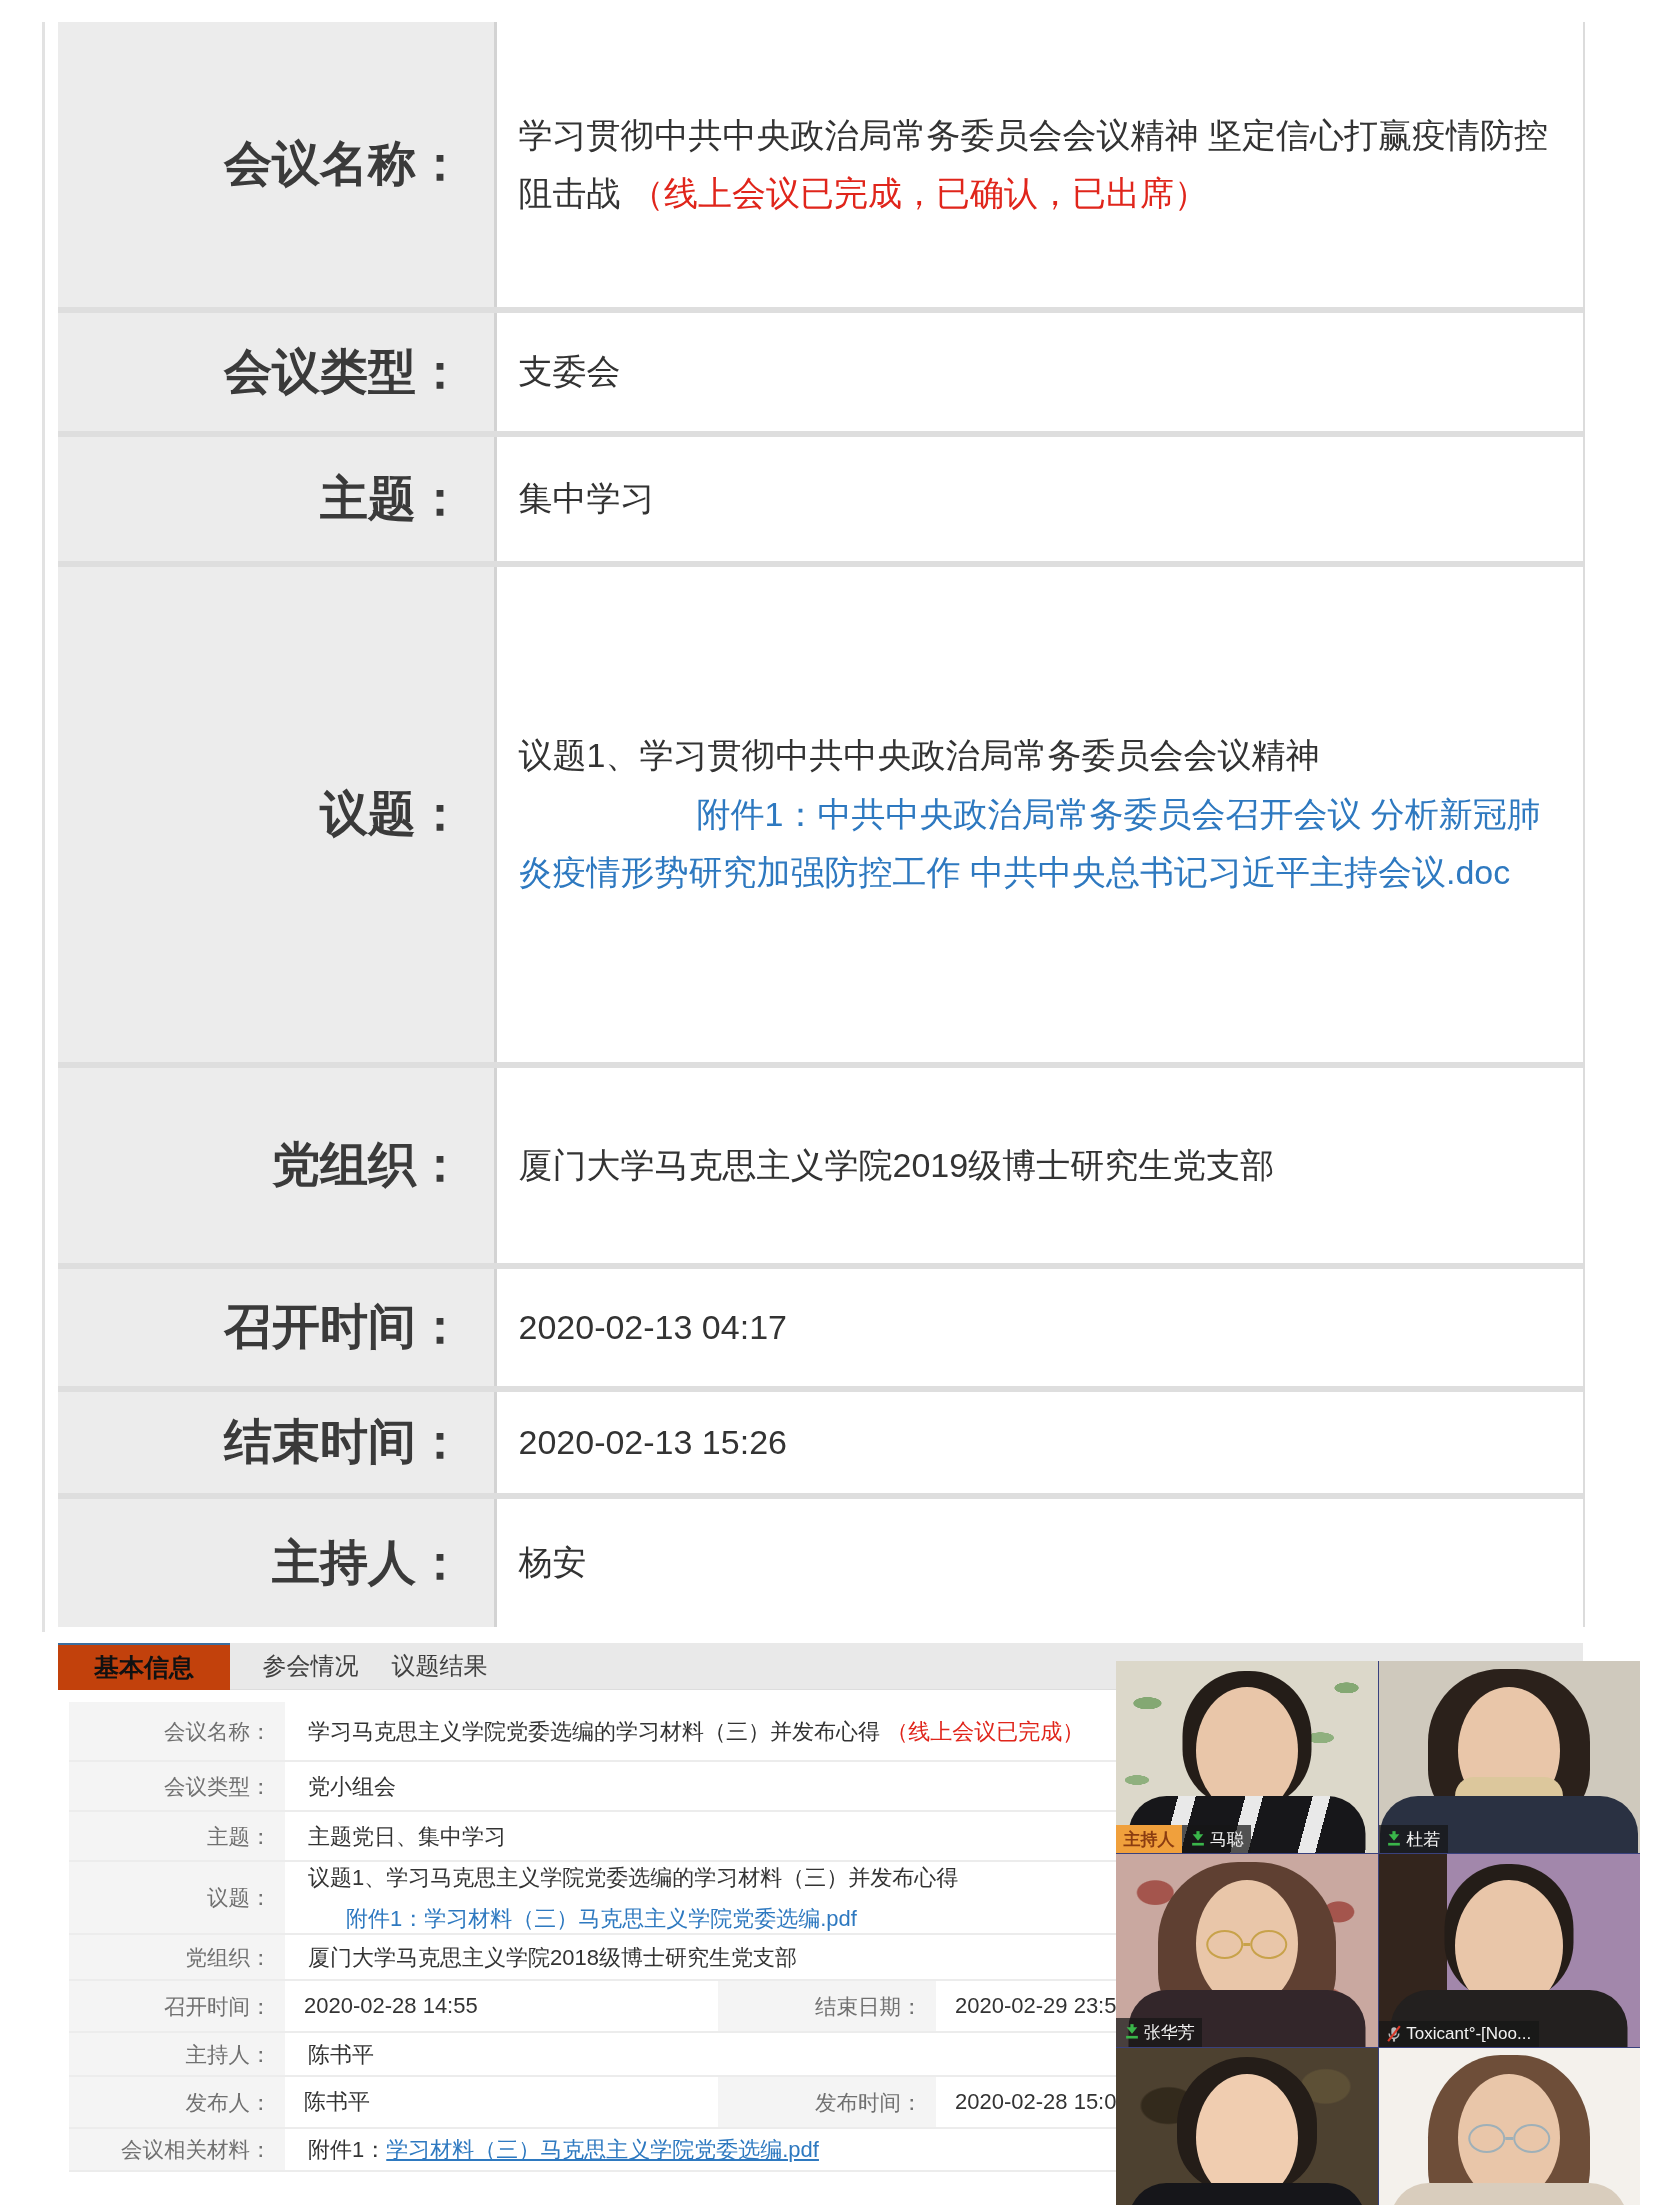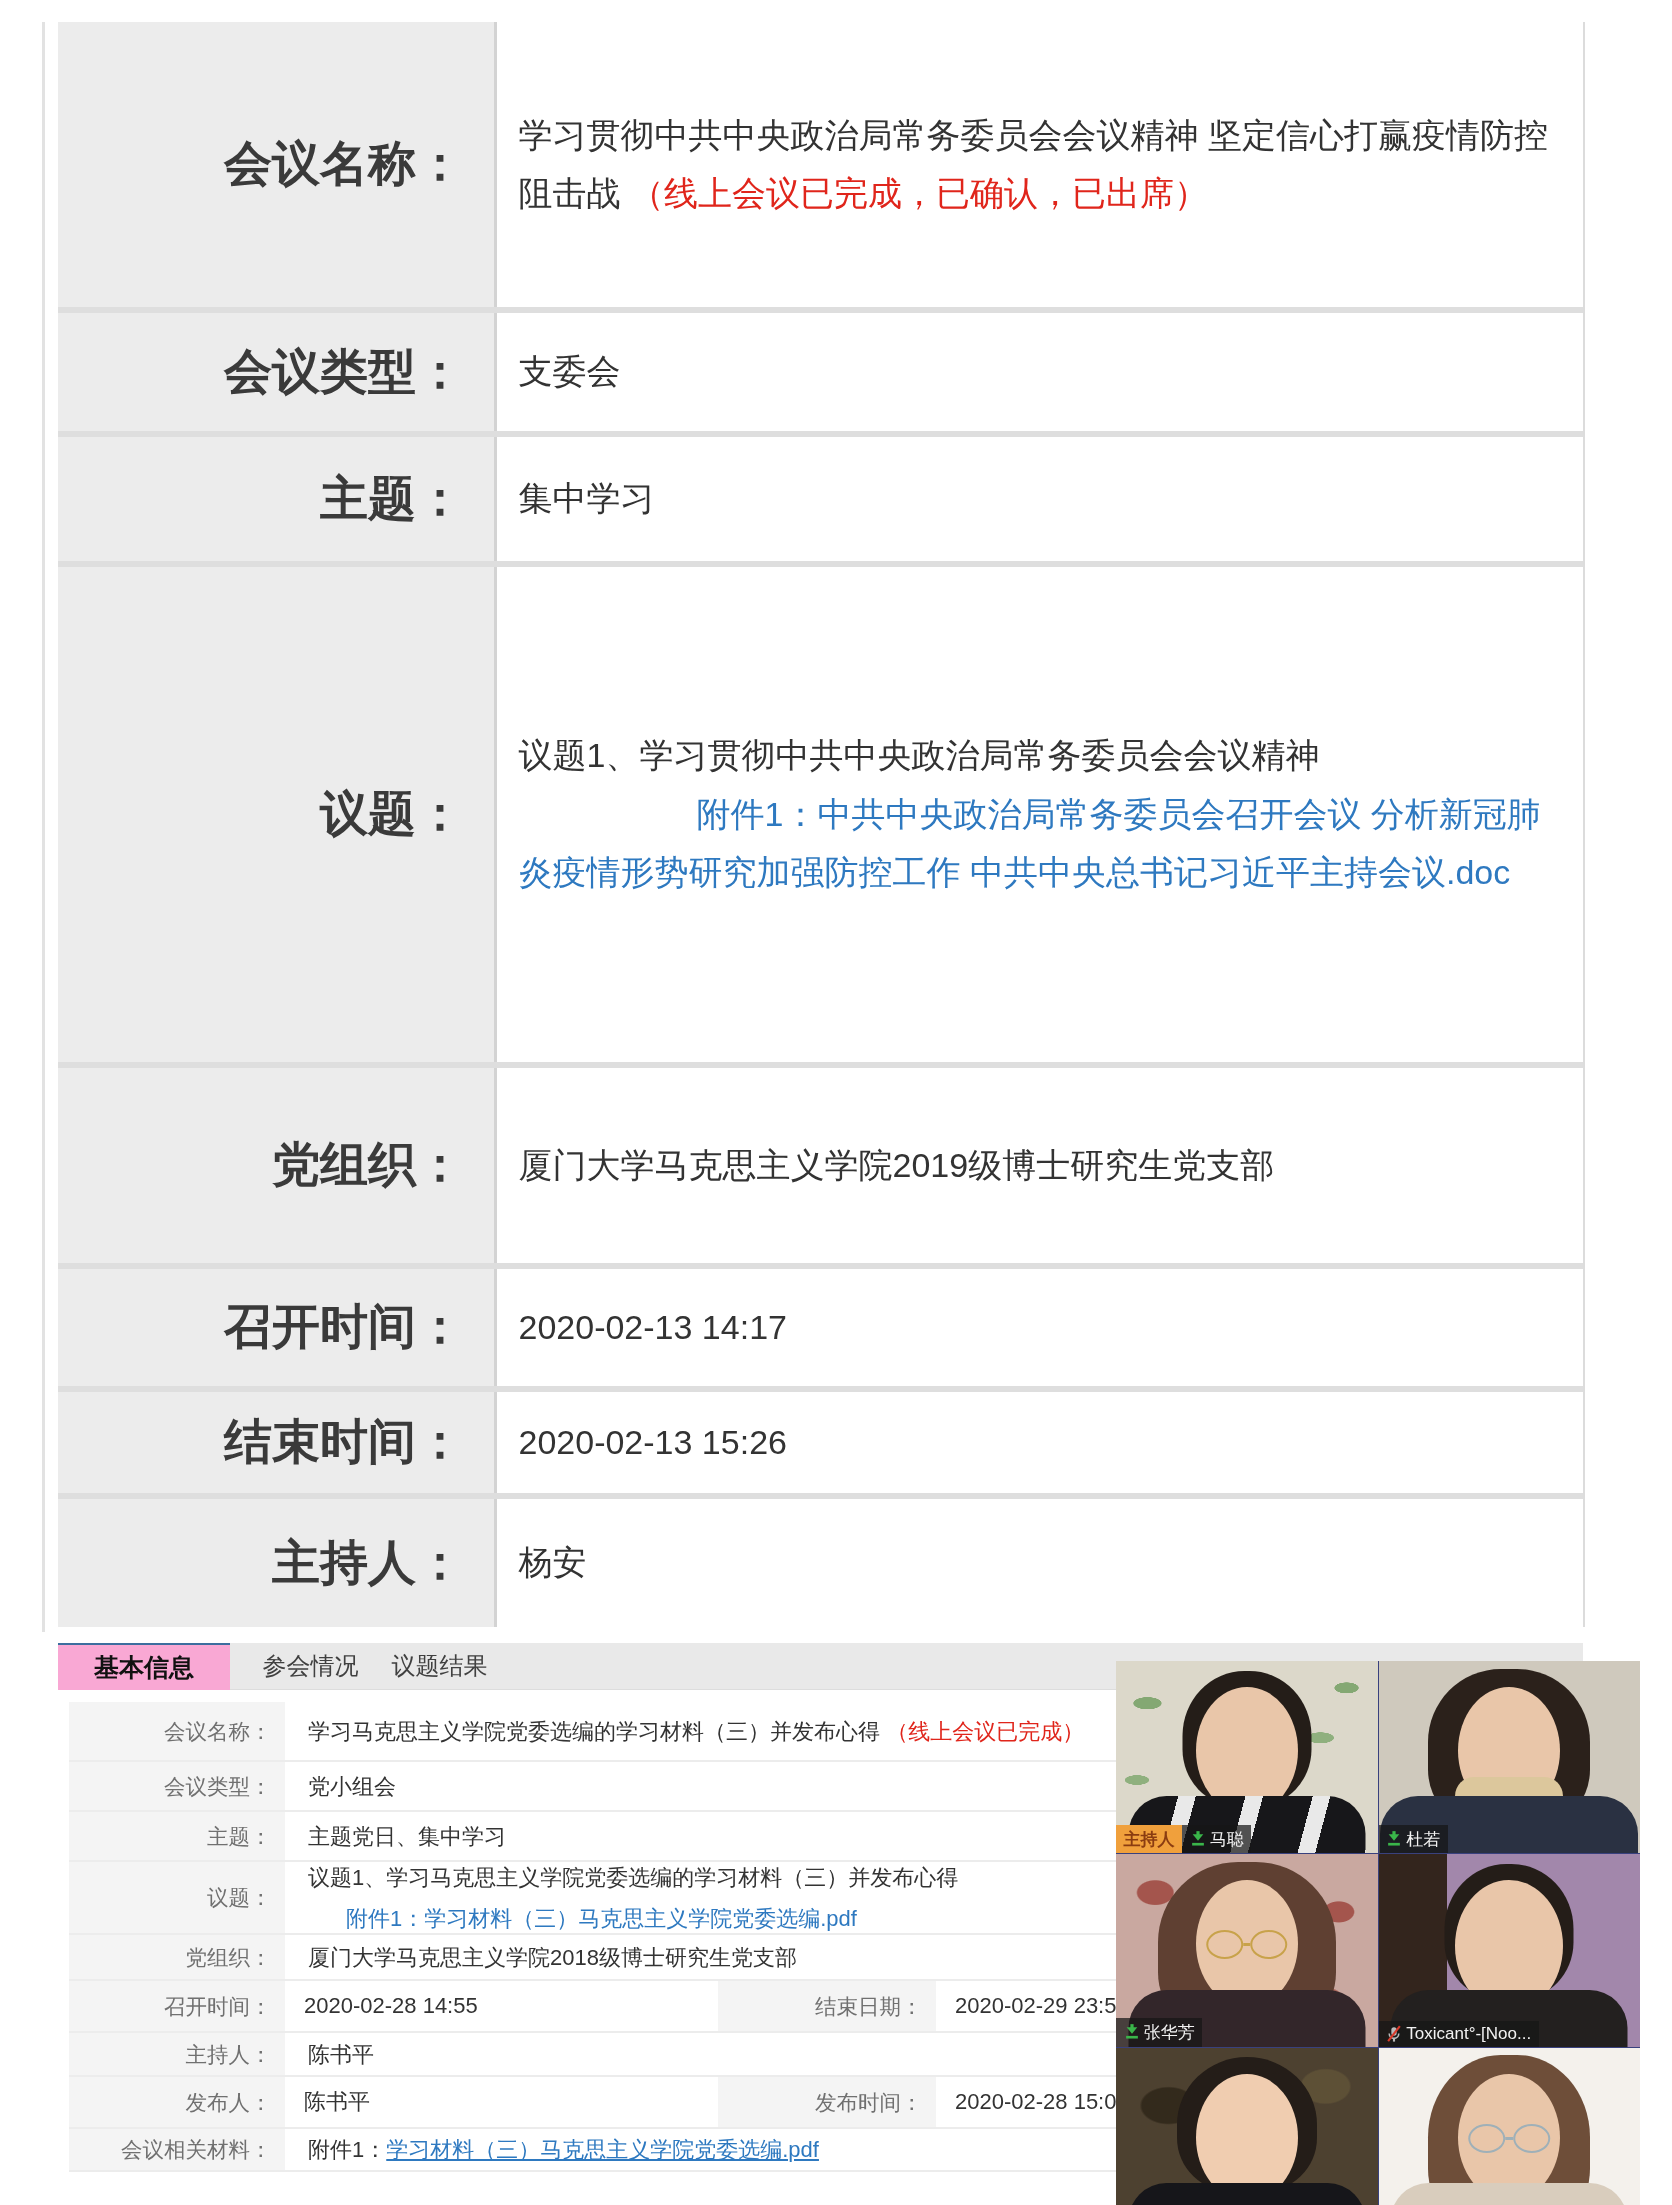--- a/index.html
+++ b/index.html
@@ -17,21 +17,21 @@
            padding:15px 10.8px 15px 21.5px;display:flex;flex-direction:column;justify-content:center;
            font-size:34px;line-height:1.72;color:#333;}
   .t-value p{margin:0;}
   .tr-name{height:285px}.tr-type{height:118px}.tr-theme{height:124px}.tr-topics{height:495px}
   .tr-org{height:195px}.tr-start{height:117px}.tr-end{height:101px}.tr-host{height:128px}
   .red{color:#e0251b;}
   .blue{color:#2e79c0;}
   .attach-indent{text-indent:178px;}
   
   .tabs{position:absolute;left:58px;top:1643px;width:1525px;height:47px;display:flex;z-index:1;}
-  .tab-active{width:172px;height:100%;background:#f9a8d4;display:flex;align-items:center;
+  .tab-active{width:172px;height:100%;background:#c2410c;display:flex;align-items:center;
               justify-content:center;font-size:25px;font-weight:bold;color:#111;
               border-top:2.2px solid #3c6e9f;box-sizing:border-box;cursor:pointer;}
   .tab-rest{flex:1;background:#e9e9e9;display:flex;align-items:center;padding-left:16px;border-bottom:1.1px solid #dddddd;}
   .tab{width:129px;height:100%;display:flex;align-items:center;justify-content:center;
        font-size:24px;color:#404040;cursor:pointer;}
   
   .bottom-table{position:absolute;left:69px;top:1702px;width:1497px;z-index:1;}
   .b-row{display:flex;border-bottom:2.7px solid #ececec;}
   .b-label{width:216px;box-sizing:border-box;background:#f4f4f4;display:flex;align-items:center;
            justify-content:flex-end;padding-right:13.5px;font-size:21.5px;color:#707070;flex-shrink:0;}
@@ -142,21 +142,21 @@
   <div class="t-row tr-org">
     <div class="t-label">党组织：</div>
     <div class="t-value">
         <p>厦门大学马克思主义学院2019级博士研究生党支部</p>
       </div>
   </div>
 
   <div class="t-row tr-start">
     <div class="t-label">召开时间：</div>
     <div class="t-value">
-        <p>2020-02-13 14:17</p>
+        <p>2020-02-13 04:17</p>
       </div>
   </div>
 
   <div class="t-row tr-end">
     <div class="t-label">结束时间：</div>
     <div class="t-value">
         <p>2020-02-13 15:26</p>
       </div>
   </div>
 

